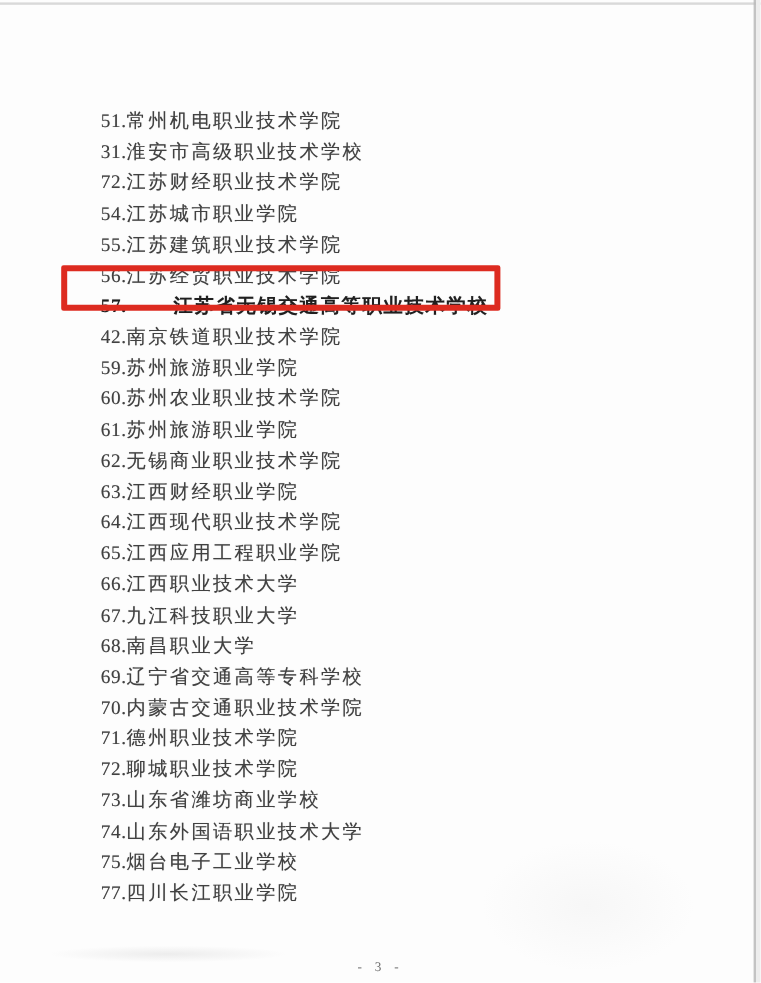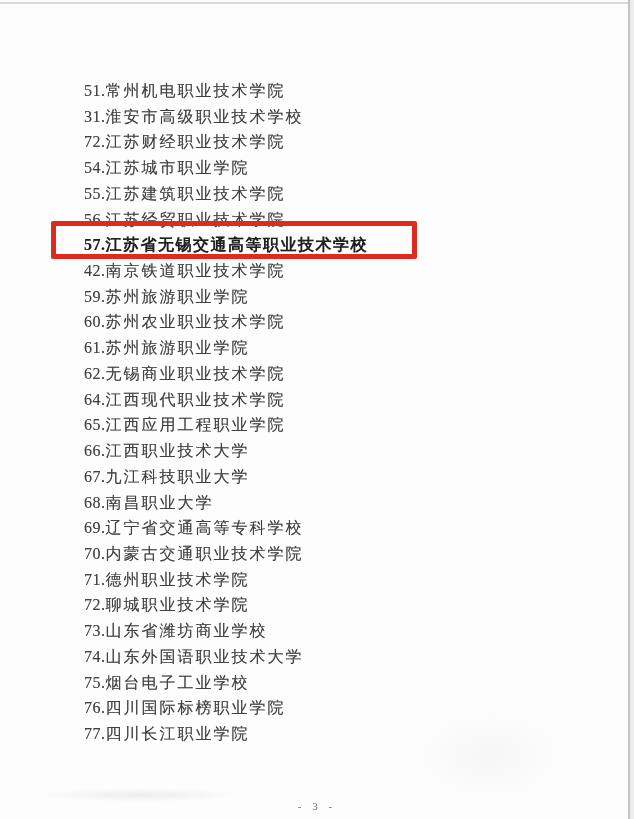--- a/index.html
+++ b/index.html
@@ -47,21 +47,21 @@
   .scan-smudge-2 {
     position: absolute;
     left: 400px; top: 700px;
     width: 180px; height: 110px;
     background: radial-gradient(ellipse at center, rgba(190,190,190,0.10), rgba(190,190,190,0) 70%);
   }
 
   ol.school-list {
     position: absolute;
     left: 84px;
-    top: 78px;
+    top: 89px;
     margin: 0;
     padding: 0;
     list-style: none;
   }
   ol.school-list li {
     height: 25.72px;
     line-height: 25.72px;
     font-size: 16px;
     color: #414141;
     white-space: nowrap;
@@ -72,20 +72,21 @@
   }
   ol.school-list li .name {
     letter-spacing: 2px;
   }
   ol.school-list li.highlighted {
     font-weight: 700;
     color: #1f1f1f;
   }
   ol.school-list li.highlighted .name {
     letter-spacing: 1.5px;
+    margin-left: 39px;
   }
 
   .highlight-box {
     position: absolute;
     left: 51px;
     top: 221px;
     width: 366px;
     height: 38px;
     box-sizing: border-box;
     border: 5px solid #dd2b20;
@@ -121,33 +122,33 @@
       <li><span class="num">72.</span><span class="name">江苏财经职业技术学院</span></li>
       <li><span class="num">54.</span><span class="name">江苏城市职业学院</span></li>
       <li><span class="num">55.</span><span class="name">江苏建筑职业技术学院</span></li>
       <li><span class="num">56.</span><span class="name">江苏经贸职业技术学院</span></li>
       <li class="highlighted"><span class="num">57.</span><span class="name">江苏省无锡交通高等职业技术学校</span></li>
       <li><span class="num">42.</span><span class="name">南京铁道职业技术学院</span></li>
       <li><span class="num">59.</span><span class="name">苏州旅游职业学院</span></li>
       <li><span class="num">60.</span><span class="name">苏州农业职业技术学院</span></li>
       <li><span class="num">61.</span><span class="name">苏州旅游职业学院</span></li>
       <li><span class="num">62.</span><span class="name">无锡商业职业技术学院</span></li>
+      <li><span class="num">63.</span><span class="name">江西财经职业学院</span></li>
       <li><span class="num">64.</span><span class="name">江西现代职业技术学院</span></li>
       <li><span class="num">65.</span><span class="name">江西应用工程职业学院</span></li>
       <li><span class="num">66.</span><span class="name">江西职业技术大学</span></li>
       <li><span class="num">67.</span><span class="name">九江科技职业大学</span></li>
       <li><span class="num">68.</span><span class="name">南昌职业大学</span></li>
       <li><span class="num">69.</span><span class="name">辽宁省交通高等专科学校</span></li>
       <li><span class="num">70.</span><span class="name">内蒙古交通职业技术学院</span></li>
       <li><span class="num">71.</span><span class="name">德州职业技术学院</span></li>
       <li><span class="num">72.</span><span class="name">聊城职业技术学院</span></li>
       <li><span class="num">73.</span><span class="name">山东省潍坊商业学校</span></li>
       <li><span class="num">74.</span><span class="name">山东外国语职业技术大学</span></li>
       <li><span class="num">75.</span><span class="name">烟台电子工业学校</span></li>
-      <li><span class="num">76.</span><span class="name">四川国际标榜职业学院</span></li>
       <li><span class="num">77.</span><span class="name">四川长江职业学院</span></li>
     </ol>
 
   <div class="highlight-box"></div>
 
   <div class="page-footer">- 3 -</div>
 
 </div>
 
 </body></html>

